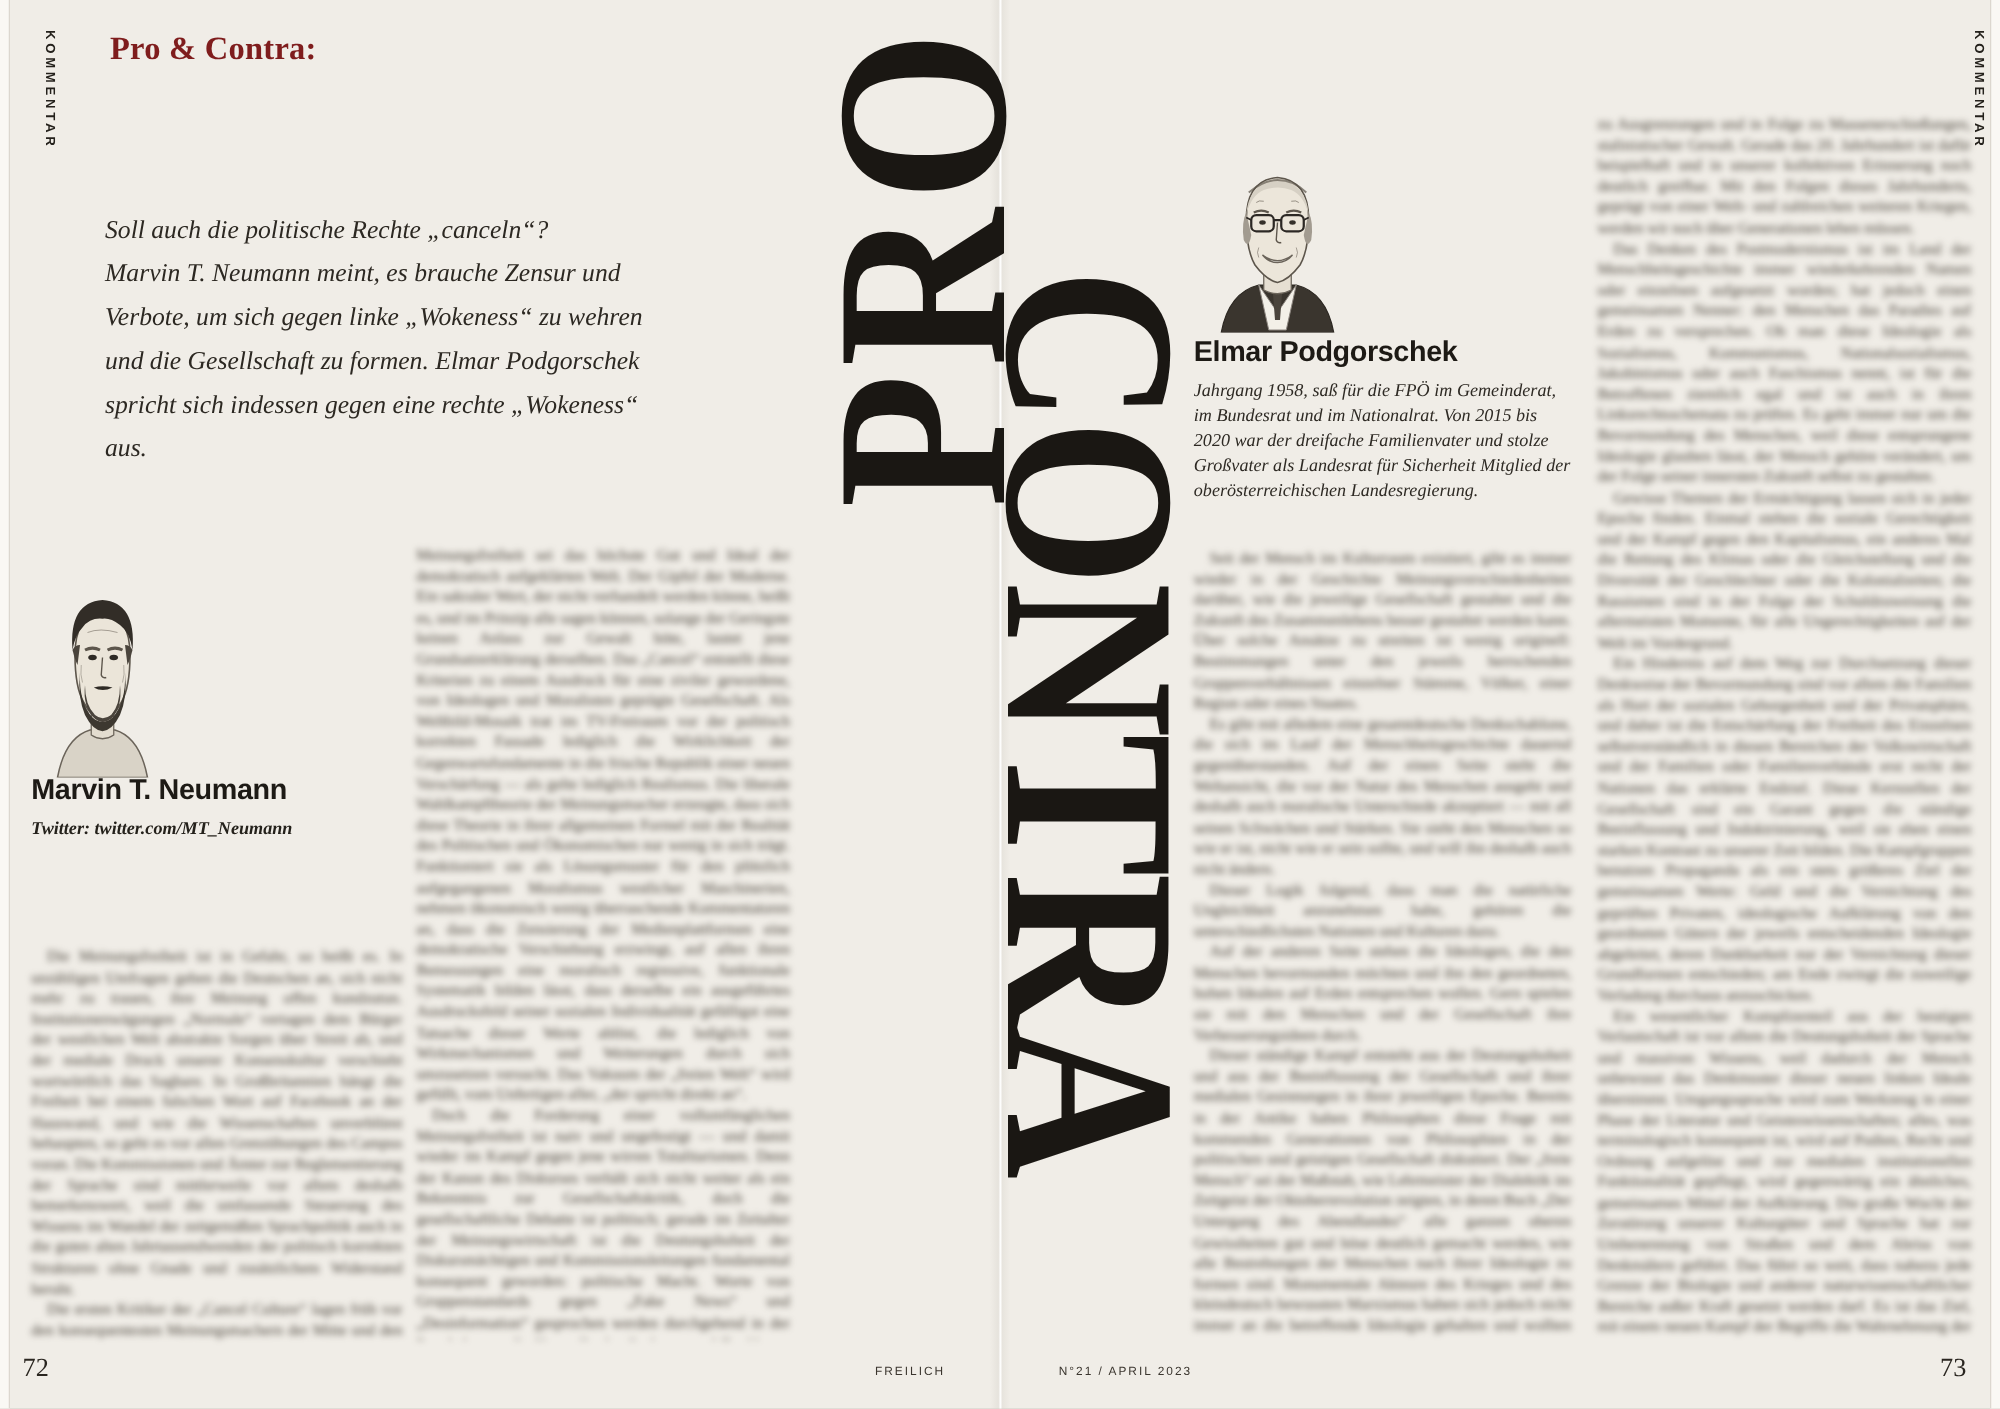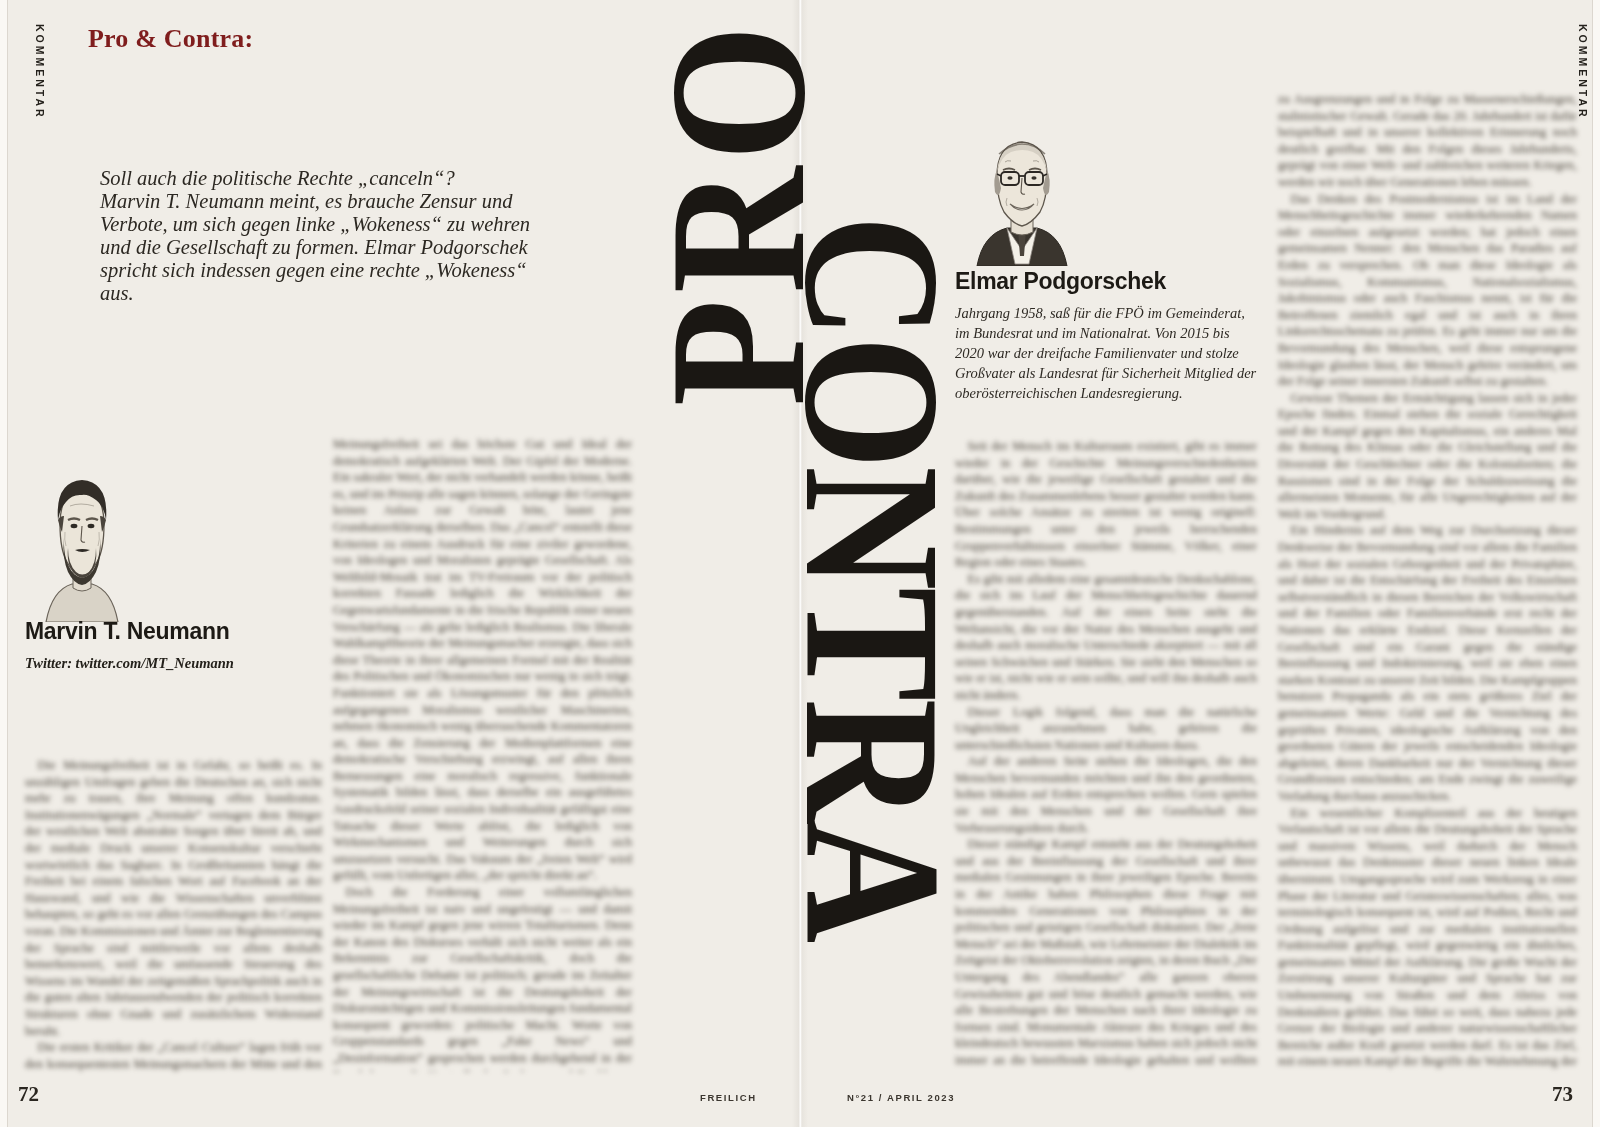--- a/index.html
+++ b/index.html
@@ -26,22 +26,22 @@
   .kicker{
     position:absolute; left:88px; top:24px;
     font-weight:700; font-size:26px; letter-spacing:0.2px; color:#7f1d1d;
   }
   .headline{
     position:absolute; left:70px; top:52px;
     font-weight:700; font-size:46px; line-height:50px; letter-spacing:-0.5px;
     color:#23201b; white-space:pre-line;
   }
   .intro{
-    position:absolute; left:100px; top:167px; width:445px;
-    font-style:italic; font-size:20.5px; line-height:23px; color:#2c2822;
+    position:absolute; left:84px; top:167px; width:445px;
+    font-style:italic; font-size:20.5px; line-height:35px; color:#2c2822;
     white-space:pre-line;
   }
 
   .author-block{position:absolute;}
   .author-name{
     font-family:"Liberation Sans", sans-serif; font-weight:700;
     font-size:23px; letter-spacing:-0.3px; color:#1d1a15; margin:0 0 8px 0;
   }
   .author-bio{
     font-style:italic; font-size:14.5px; line-height:20px; color:#2e2a24; margin:0;
@@ -60,21 +60,21 @@
   .giant{position:absolute; display:flex; align-items:center; justify-content:center;}
   .giant span{
     display:block; white-space:nowrap; font-weight:700; font-size:175px; line-height:1;
     color:#1a1713; font-family:"Liberation Serif", serif;
   }
   #giant-pro span{transform:rotate(-90deg) scale(1.0,1.12); letter-spacing:6px;}
   #giant-contra span{transform:rotate(90deg) scale(0.98,1.12); letter-spacing:-3px;}
   #giant-pro{left:662px; top:24px; width:152px; height:376px; z-index:2;}
   #giant-contra{left:797px; top:214px; width:150px; height:726px; z-index:3;}
 
-  .footer-item{position:absolute; color:#2a2620;font-weight:bold;}
+  .footer-item{position:absolute; color:#2a2620;}
   .page-number{font-size:21px; font-family:"Liberation Serif", serif;}
   #footer-left-number{left:18px; top:1082px;}
   #footer-right-number{left:1552px; top:1082px;}
   .footer-meta{
     font-family:"Liberation Sans", sans-serif; font-size:9.5px;
     letter-spacing:1.6px; color:#3b362f; top:1092px;
   }
   #footer-magazine{left:700px;text-align:right;}
   #footer-issue{left:847px;}
 

